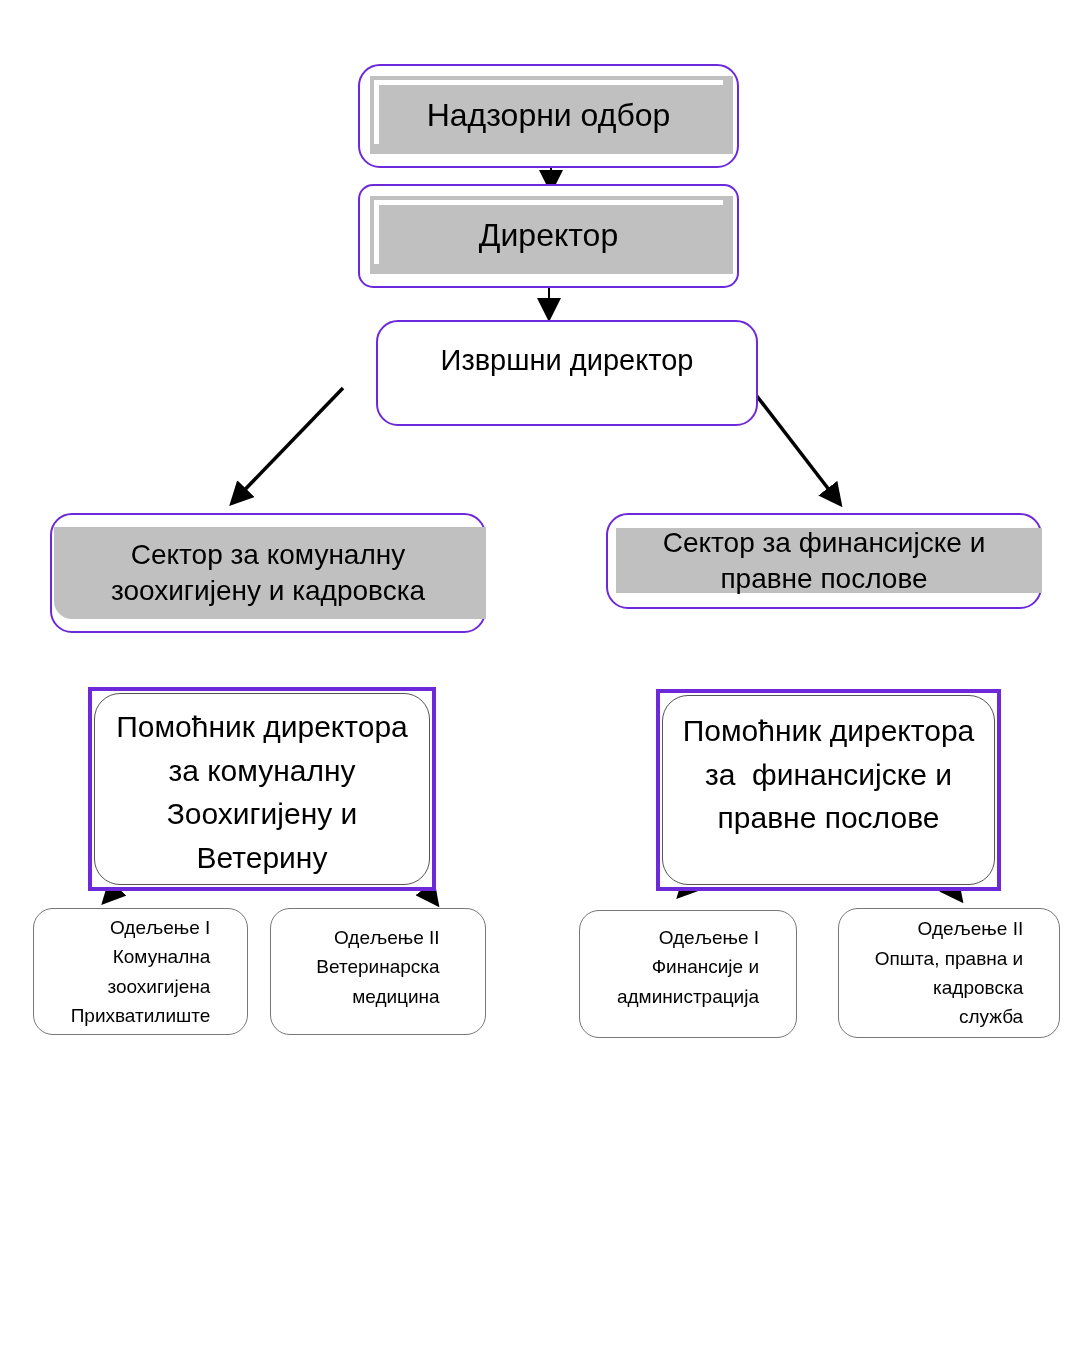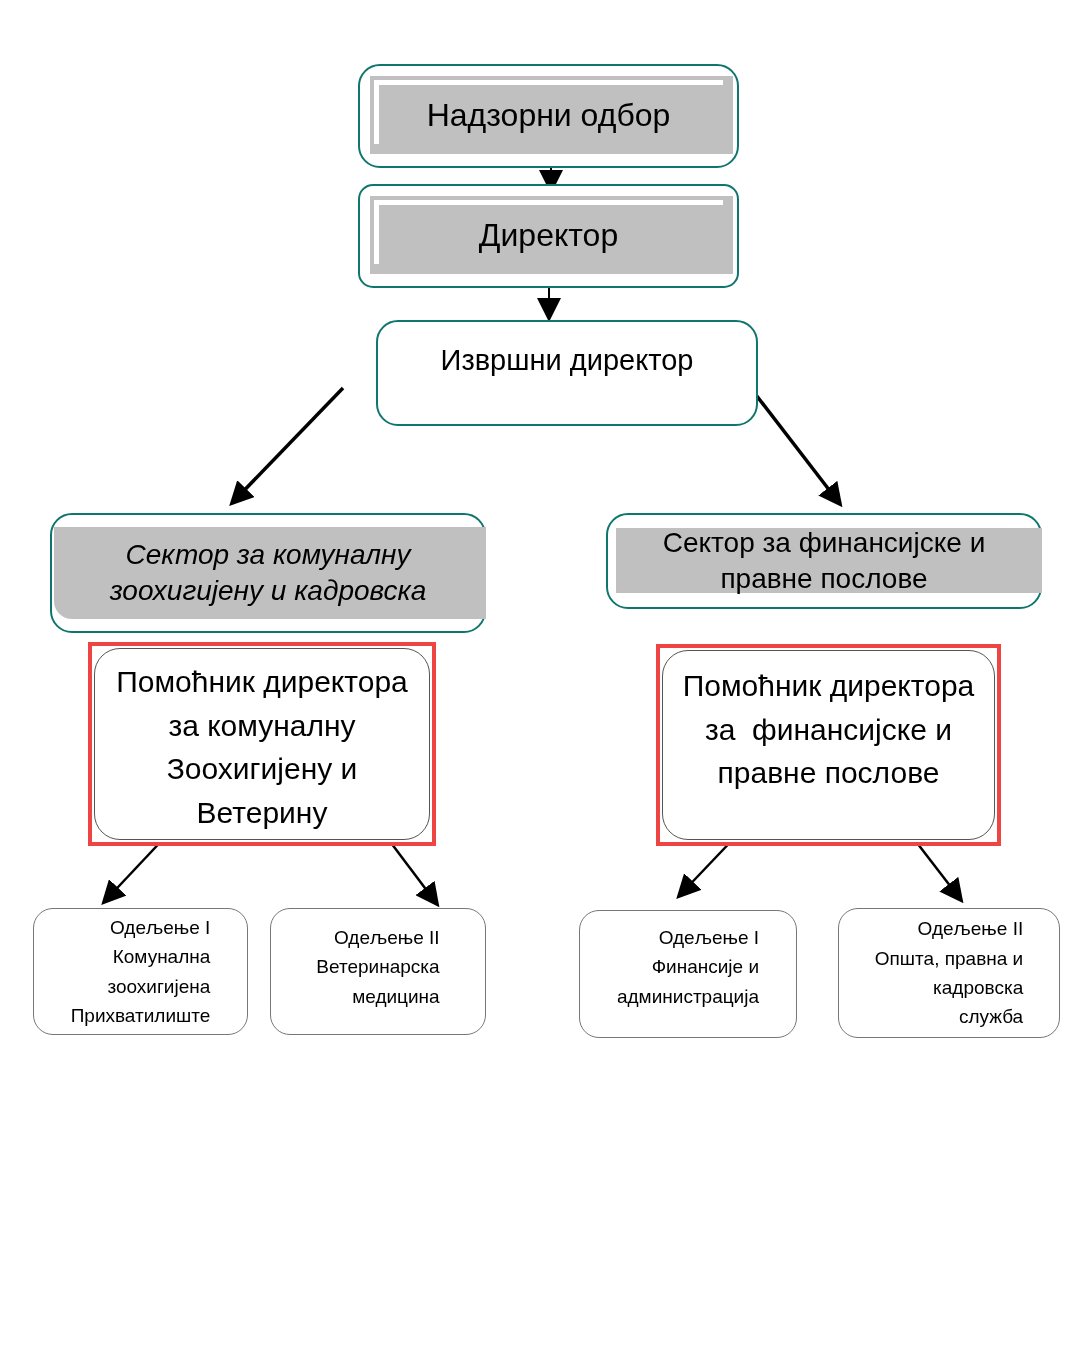--- a/index.html
+++ b/index.html
@@ -1,28 +1,28 @@
 <!DOCTYPE html>
 <html><head>
 <meta charset="utf-8">
 <style>
   html, body { margin: 0; padding: 0; background: #ffffff; }
   body { width: 1080px; height: 1350px; position: relative; overflow: hidden;
          font-family: "Liberation Sans", sans-serif; color: #000; }
   .node { position: absolute; box-sizing: border-box; display: flex; align-items: center;
           justify-content: center; text-align: center; }
-  .rounded { border: 2px solid #0f766e; border-radius: 22px; background: #fff; }
+  .rounded { border: 2px solid #6d28d9; border-radius: 22px; background: #fff; }
   .gray-inner { position: absolute; background: #c0c0c0; }
   .hl-top { position: absolute; height: 5px; background: #fff; }
   .hl-left { position: absolute; width: 5px; background: #fff; }
   .label { position: relative; z-index: 2; line-height: 1.3; }
   .big { font-size: 32px; }
   .mid { font-size: 28px; }
   .small { font-size: 19px; line-height: 1.55; }
-  .assistant { border: 4px solid #ef4444; background: #fff; }
+  .assistant { border: 4px solid #6d28d9; background: #fff; margin-top: 45px; }
   .assistant .inner-round { position: absolute; left: 2px; top: 2px; right: 2px; bottom: 2px;
           border: 1px solid #555; border-radius: 26px; }
   .dept { border: 1px solid #777; border-radius: 20px; background: #fff; text-align: right; }
   svg.conn { position: absolute; left: 0; top: 0; }
 </style>
 </head>
 <body>
 
 <svg class="conn" width="1080" height="1350">
   <defs>
@@ -54,21 +54,21 @@
   <div class="gray-inner" style="left:10px; top:10px; right:4px; bottom:12px;"></div>
   <div class="hl-top" style="left:14px; top:14px; right:14px;"></div>
   <div class="hl-left" style="left:14px; top:14px; bottom:22px;"></div>
   <span class="label big">Директор</span>
 </div>
 
 <div class="node rounded" style="left:376px; top:320px; width:382px; height:106px; align-items:flex-start; padding-top:20px;">
   <span class="label" style="font-size:29px;">Извршни директор</span>
 </div>
 
-<div class="node rounded" style="left:50px; top:513px; width:436px; height:120px;font-style:italic;">
+<div class="node rounded" style="left:50px; top:513px; width:436px; height:120px;">
   <div class="gray-inner" style="left:2px; top:12px; right:-2px; bottom:12px; border-radius:0 0 0 18px;"></div>
   <div class="label mid">
     <div>Сектор за комуналну</div>
     <div>зоохигијену и кадровска</div>
   </div>
 </div>
 
 <div class="node rounded" style="left:606px; top:513px; width:436px; height:96px;">
   <div class="gray-inner" style="left:8px; top:13px; right:-2px; bottom:14px;"></div>
   <div class="label mid">

